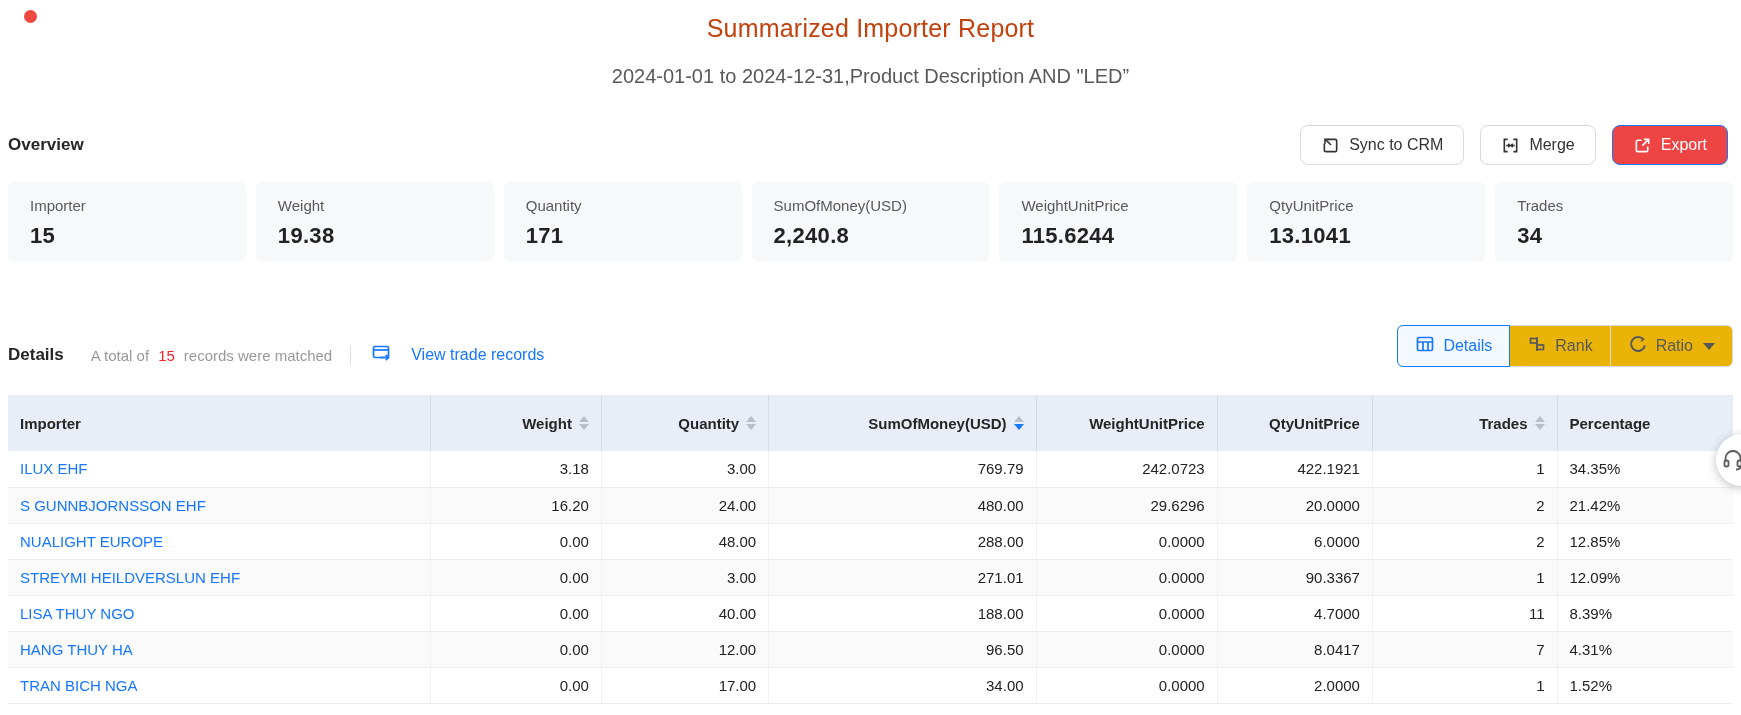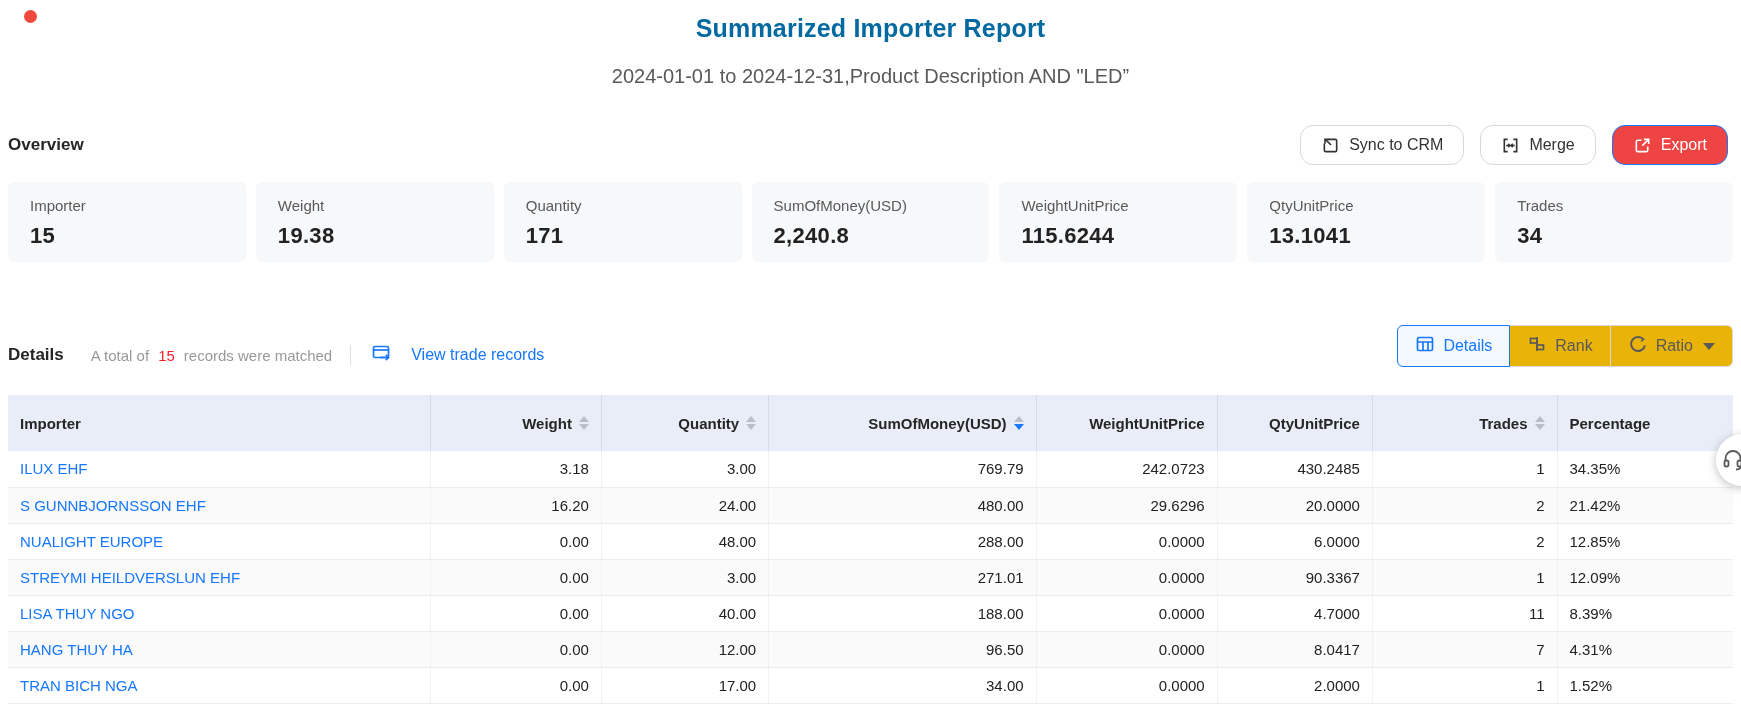--- a/index.html
+++ b/index.html
@@ -11,39 +11,39 @@
     color: #262626;
     overflow: hidden;
   }
   .rec-dot {
     position: absolute; left: 24px; top: 10px;
     width: 13px; height: 13px; border-radius: 50%;
     background: #f0483e;
   }
   .page-title {
     text-align: center; padding-top: 14px;
-    font-size: 25px; font-weight: 700; color: #0369a1;
+    font-size: 25px; font-weight: 400; color: #c2410c;
     letter-spacing: 0.2px;
   }
   .page-subtitle {
     text-align: center; margin-top: 22px;
     font-size: 20px; color: #595959;
   }
   
   .toolbar {
     margin-top: 37px; padding: 0 13px 0 8px;
     display: flex; justify-content: space-between; align-items: center;
     height: 40px;
   }
   .section-label { font-size: 17px; font-weight: 700; color: #262626; }
   .btn-group { display: flex; gap: 16px; }
   .btn {
     height: 40px; padding: 0 20px;
     display: inline-flex; align-items: center; gap: 9px;
-    background: #fff; border: 1px solid #d9d9d9; border-radius: 13px;
+    background: #fff; border: 1px solid #d9d9d9; border-radius: 8px;
     font-size: 16px; color: #333; cursor: pointer;
     font-family: "Liberation Sans", sans-serif;
   }
   .btn svg { display: block; }
   .btn.primary { background: #ef4444; border-color: #1677ff; color: #fff; }
   
   .cards { display: flex; gap: 10px; margin: 17px 8px 0 8px; }
   .card {
     flex: 1; height: 80px; background: #f7f8fa; border-radius: 6px;
     padding: 15px 22px 0 22px;
@@ -309,21 +309,21 @@
           </th>
         </tr>
       </thead>
     <tbody id="table-body">
         <tr>
           <td class="al-left"><a class="importer-link">ILUX EHF</a></td>
           <td class="al-right">3.18</td>
           <td class="al-right">3.00</td>
           <td class="al-right">769.79</td>
           <td class="al-right">242.0723</td>
-          <td class="al-right">430.2485</td>
+          <td class="al-right">422.1921</td>
           <td class="al-right">1</td>
           <td class="al-left">34.35%</td>
         </tr>
         <tr>
           <td class="al-left"><a class="importer-link">S GUNNBJORNSSON EHF</a></td>
           <td class="al-right">16.20</td>
           <td class="al-right">24.00</td>
           <td class="al-right">480.00</td>
           <td class="al-right">29.6296</td>
           <td class="al-right">20.0000</td>

